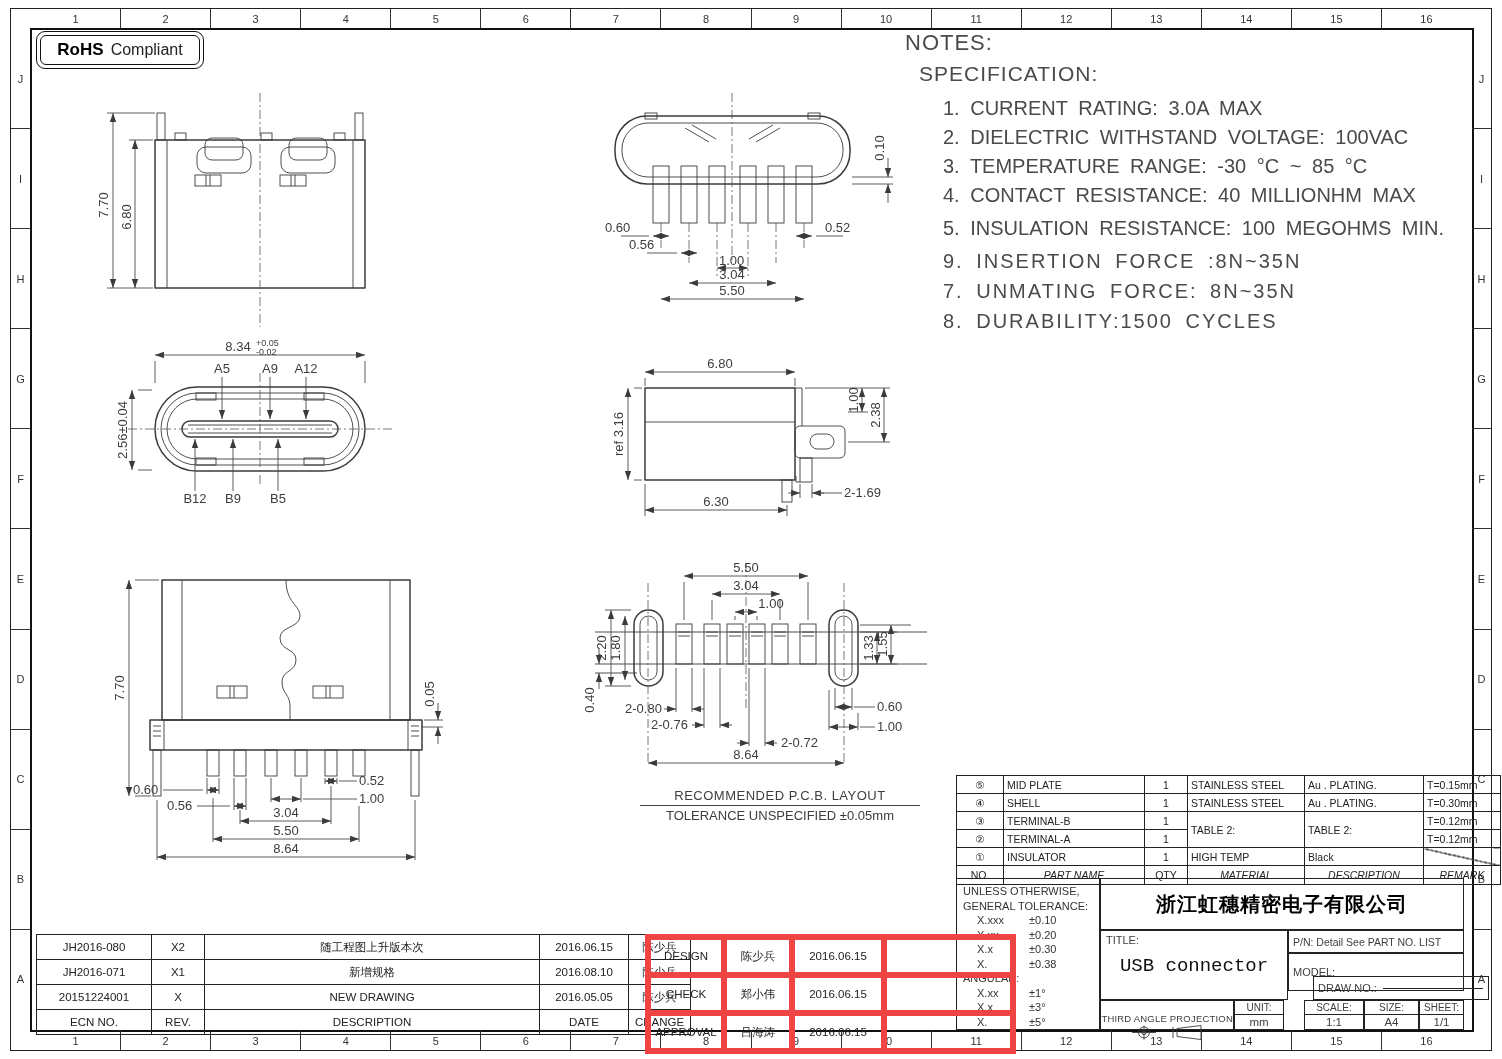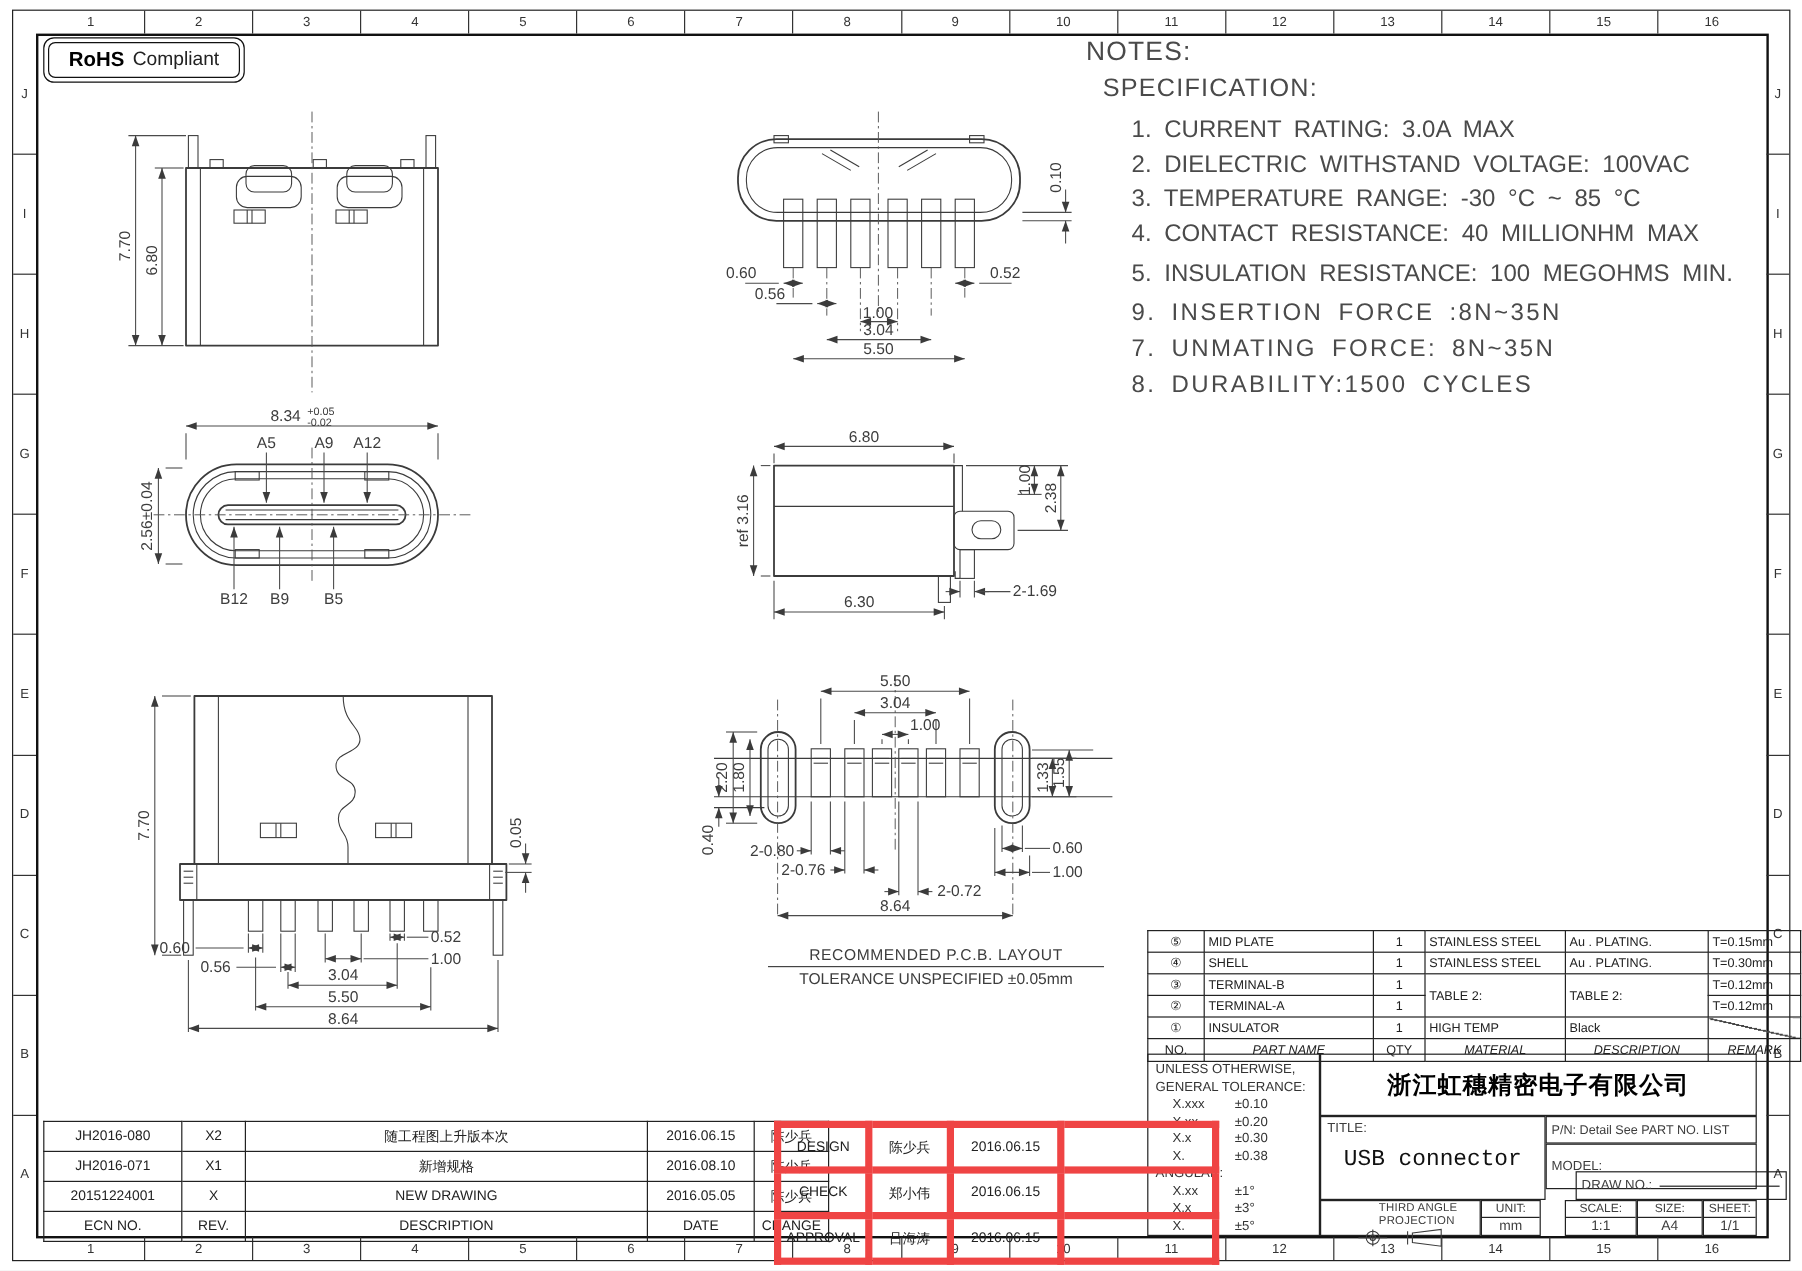--- a/index.html
+++ b/index.html
@@ -59,21 +59,21 @@
   .tol .tr b{font-weight:normal;width:52px;margin-left:14px;}
   .company{left:144px;top:103px;width:364px;height:52px;display:flex;align-items:center;justify-content:center;font-size:20px;font-weight:bold;color:#000;letter-spacing:1px;}
   .title-cell{left:144px;top:155px;width:188px;height:70px;}
   .title-label{position:absolute;left:5px;top:3px;font-size:11px;}
   .title-value{position:absolute;left:0;top:24px;width:100%;text-align:center;font-family:"Liberation Mono",monospace;font-size:19px;color:#111;}
   .pn-cell{left:332px;top:155px;width:176px;height:23px;display:flex;align-items:center;padding-left:4px;font-size:10.5px;}
   .model-cell{left:332px;top:178px;width:176px;height:38px;display:flex;align-items:center;padding-left:4px;font-size:11px;}
   .draw-cell{left:319px;top:201px;width:176px;height:24px;display:flex;align-items:center;padding-left:4px;font-size:11px;margin-left:38px;}
   .draw-line{display:inline-block;width:100px;border-top:1.2px solid #222;margin-left:6px;}
   .proj-cell{left:144px;top:225px;width:134px;height:30px;}
-  .proj-label{font-size:9.5px;text-align:left;margin-top:0;letter-spacing:0.2px;padding-left:48px;}
+  .proj-label{font-size:9.5px;text-align:right;margin-top:12px;letter-spacing:0.2px;}
   .proj-syms{display:flex;align-items:center;justify-content:center;gap:12px;height:16px;}
   .kv{display:flex;flex-direction:column;}
   .kv .k{height:14px;display:flex;align-items:center;justify-content:center;font-size:10px;border-bottom:1px solid #222;}
   .kv .v{height:15px;display:flex;align-items:center;justify-content:center;font-size:11.5px;}
   .unit-cell{left:278px;top:225px;width:50px;height:30px;}
   .scale-cell{left:348px;top:225px;width:60px;height:30px;}
   .size-cell{left:408px;top:225px;width:55px;height:30px;}
   .sheet-cell{left:463px;top:225px;width:45px;height:30px;}
   
   table.rev{position:absolute;left:36px;top:934px;width:609px;border-collapse:collapse;table-layout:fixed;font-size:11.5px;color:#222;}

